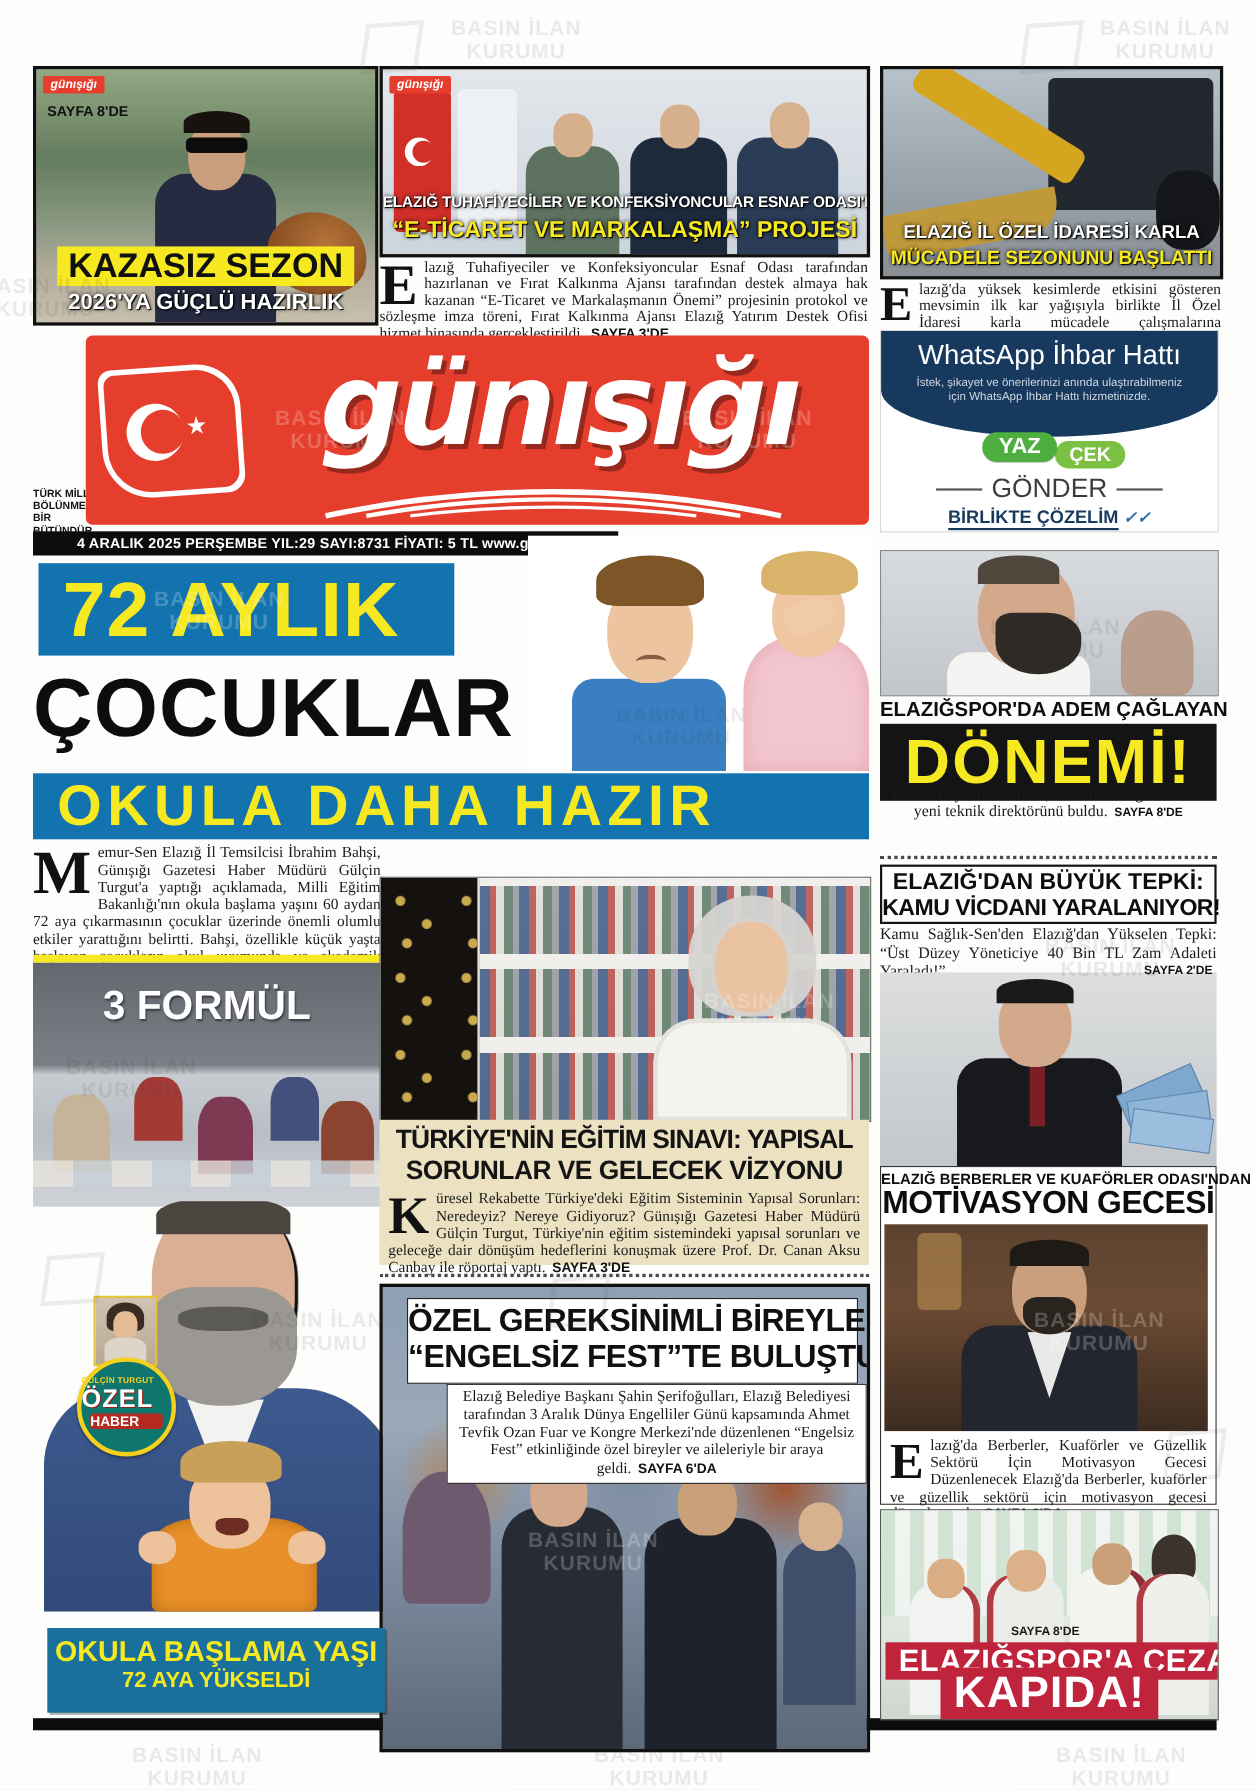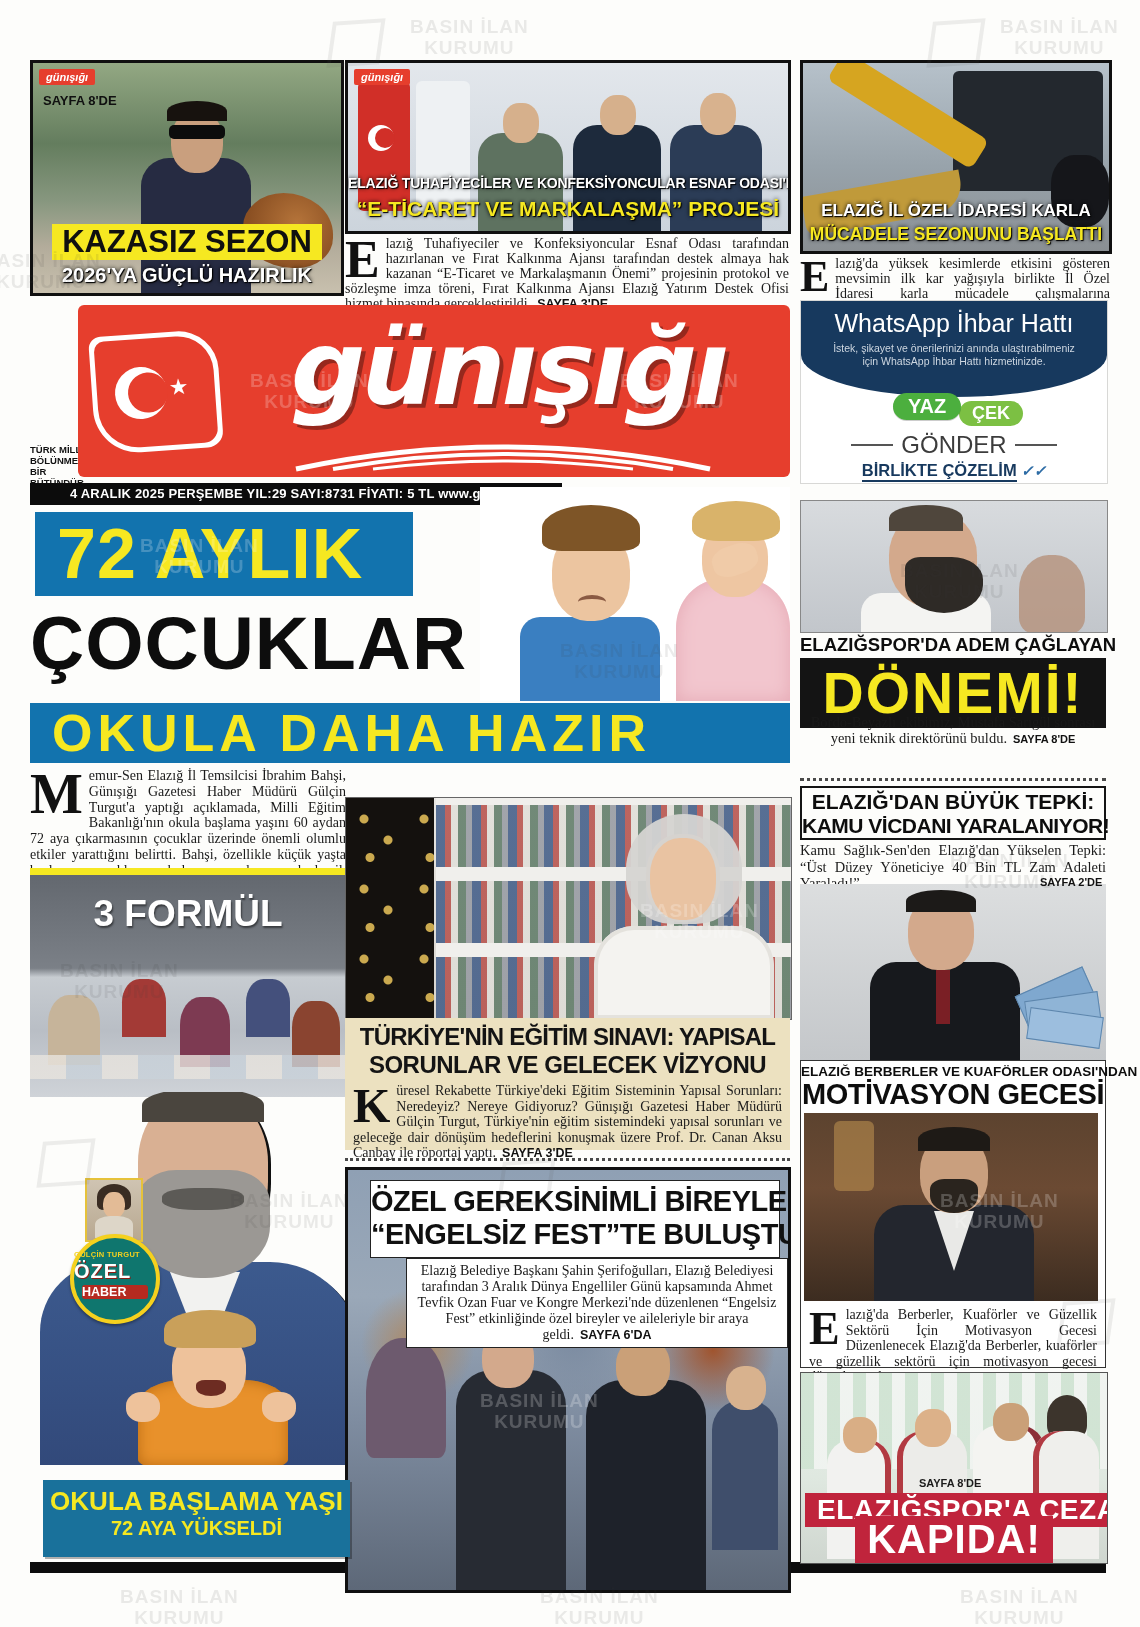--- a/index.html
+++ b/index.html
@@ -172,21 +172,21 @@
     <div class="shape" style="left:232px;top:300px;width:34px;height:30px;background:#eec29b;border-radius:45%;"></div>
   </div>
   <div class="abs" style="left:85px;top:1178px;width:54px;height:60px;background:linear-gradient(180deg,#cfc4b2 0%,#b8a890 100%);border:2px solid #e6c23a;z-index:3;">
     <div class="shape" style="left:10px;top:4px;width:34px;height:26px;background:#3a2c22;border-radius:50% 50% 20% 20%;"></div>
     <div class="shape" style="left:16px;top:12px;width:22px;height:26px;background:#e3bb96;border-radius:45%;"></div>
     <div class="shape" style="left:8px;top:36px;width:38px;height:22px;background:#ddd6c8;border-radius:40% 40% 0 0;"></div>
   </div>
   <div class="abs" style="left:70px;top:1234px;width:82px;height:82px;background:#0f766e;border:4px solid #f5d11e;border-radius:50%;z-index:3;
               box-shadow:0 2px 3px rgba(0,0,0,.35);">
     <div style="margin-top:12px;font-size:7.5px;font-weight:900;color:#f5d11e;letter-spacing:.3px;">GÜLÇİN TURGUT</div>
-    <div style="font-size:20px;font-weight:900;color:#fff;line-height:24px;letter-spacing:1px;text-shadow:1px 1px 0 #8f1d15;">ÖZEL</div>
+    <div style="font-size:23px;font-weight:900;color:#fff;line-height:24px;letter-spacing:1px;text-shadow:1px 1px 0 #8f1d15;">ÖZEL</div>
     <div style="margin:2px 8px 0;font-size:12.5px;font-weight:900;color:#fff;background:#b52a20;border-radius:3px;">HABER</div>
   </div>
   <div class="abs" style="left:43px;top:1480px;width:307px;height:77px;background:#19719b;z-index:2;text-align:center;box-shadow:2px 2px 0 rgba(0,0,0,.3);">
     <div class="hl-sans nowrap" style="margin-top:6px;font-size:26px;color:#f6e821;">OKULA BAŞLAMA YAŞI</div>
     <div class="hl-sans nowrap" style="font-size:20px;color:#f6e821;">72 AYA YÜKSELDİ</div>
   </div>
 
   <div class="abs" style="left:30px;top:1562px;width:1076px;height:11px;background:#0c0c0c;"></div>
 
   <div class="photo" style="left:800px;top:500px;width:306px;height:131px;border:1px solid #888;background:linear-gradient(180deg,#d8dbde 0%,#c2c6cb 100%);">

